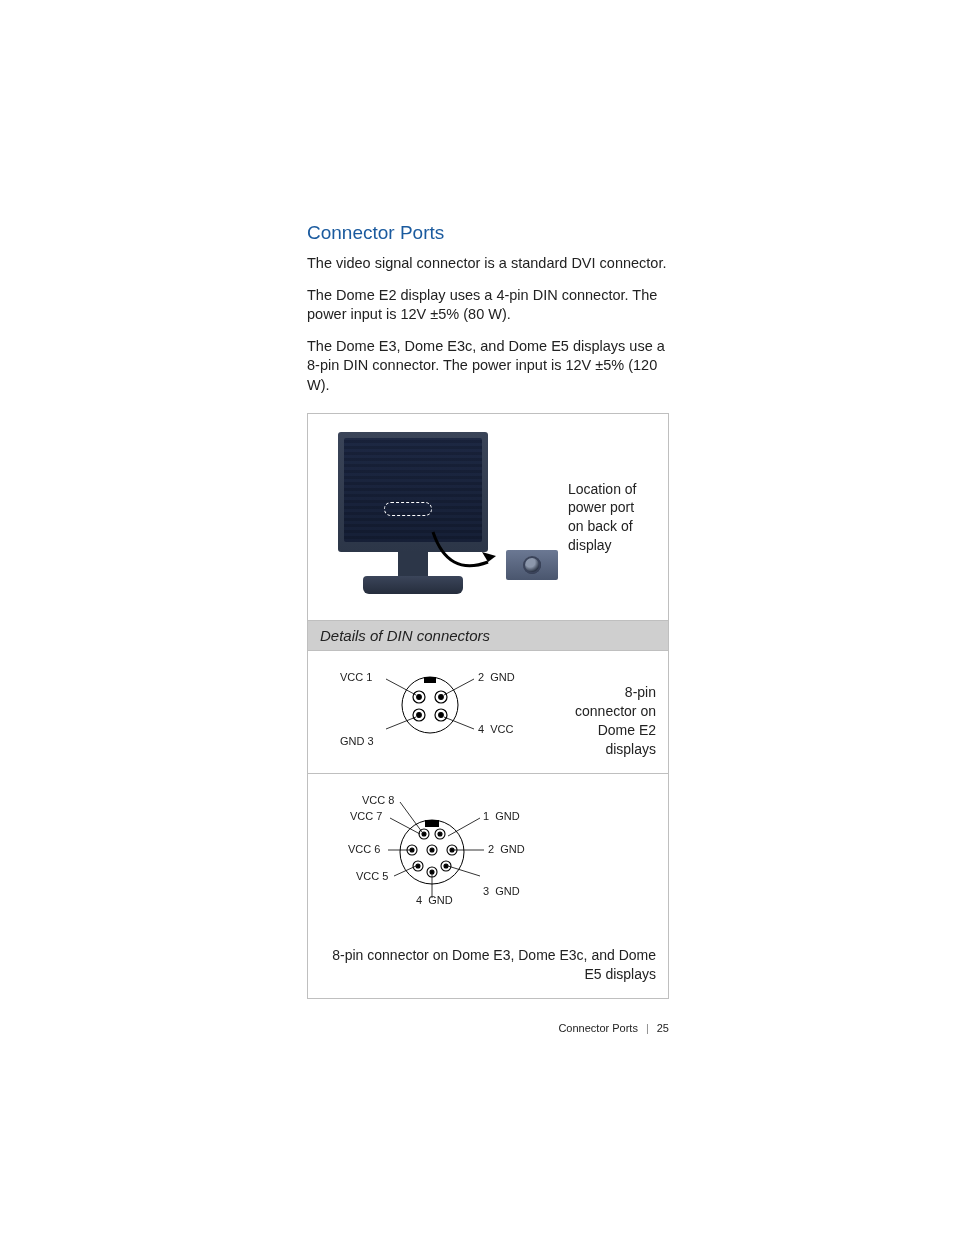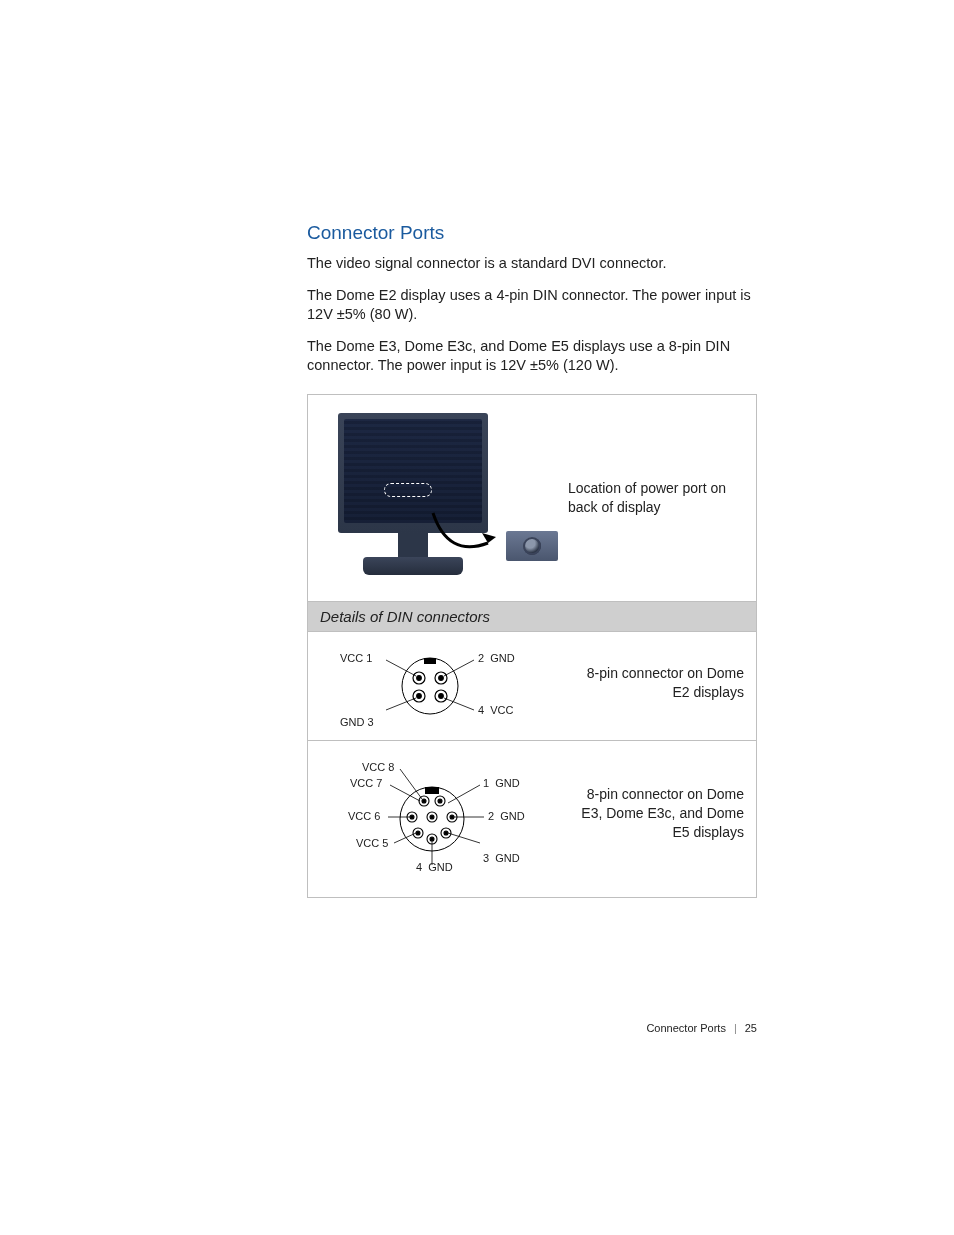--- a/index.html
+++ b/index.html
@@ -8,21 +8,21 @@
     height: 1235px;
     background: #fff;
     font-family: "Myriad Pro", "Segoe UI", Arial, sans-serif;
     color: #222;
     position: relative;
   }
   .page {
     position: absolute;
     left: 307px;
     top: 222px;
-    width: 450px;
+    width: 362px;
   }
   .heading {
     color: #1a5a9e;
     font-size: 19px;
     font-weight: 400;
     margin-bottom: 10px;
   }
   .para {
     font-size: 14.5px;
     line-height: 1.35;
@@ -57,21 +57,21 @@
     border-top: 1px solid #bfbfbf;
     border-bottom: 1px solid #bfbfbf;
     font-style: italic;
   }
   .fig-row {
     display: flex;
     align-items: flex-start;
     padding: 14px 12px;
     text-align: right;
   }
-  .fig-row + .fig-row { border-top: 1px solid #bfbfbf; }
+  .fig-row + .fig-row { border-top: 1px solid #bfbfbf; flex-direction: column; }
   .pin-area {
     width: 250px;
     position: relative;
     font-size: 11px;
   }
   .pin-label { position: absolute; white-space: nowrap; }
   .footer {
     position: absolute;
     right: 0;
     top: 800px;

